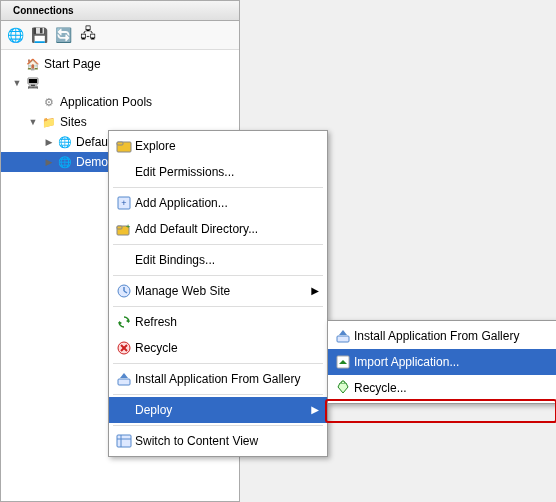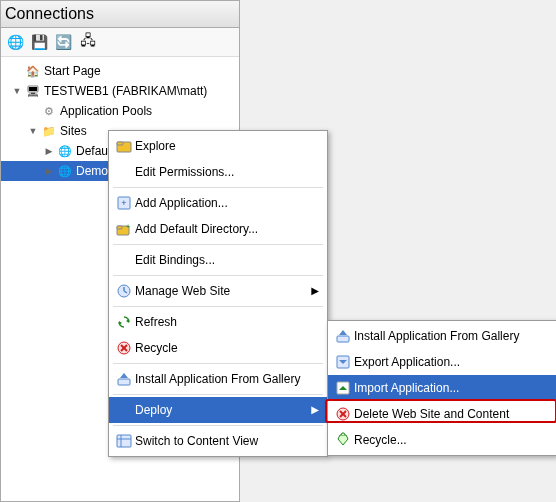--- a/index.html
+++ b/index.html
@@ -19,23 +19,23 @@
       left: 0;
       top: 0;
       width: 240px;
       height: 502px;
       background: #fff;
       border: 1px solid #aaa;
     }
 
     .panel-header {
       background: linear-gradient(to bottom, #f5f5f5, #e0e0e0);
-      padding: 4px 4px;
-      font-weight: normal;
-      font-size: 16px;
+      padding: 4px 12px;
+      font-weight: bold;
+      font-size: 10px;
       border-bottom: 1px solid #aaa;
       color: #000;
     }
 
     .toolbar {
       display: flex;
       align-items: center;
       padding: 3px 4px;
       gap: 2px;
       border-bottom: 1px solid #ddd;
@@ -230,21 +230,20 @@
       <span class="tree-indent" style="width:4px"></span>
       <span class="expand-icon"> </span>
       <span class="node-icon">🏠</span>
       <span>Start Page</span>
     </div>
 
     <div class="tree-item">
       <span class="tree-indent" style="width:4px"></span>
       <span class="expand-icon">▼</span>
       <span class="node-icon">🖥</span>
-      <span>TESTWEB1 (FABRIKAM\matt)</span>
     </div>
 
     <div class="tree-item">
       <span class="tree-indent" style="width:20px"></span>
       <span class="expand-icon"> </span>
       <span class="node-icon icon-gear">⚙</span>
       <span>Application Pools</span>
     </div>
 
     <div class="tree-item">
@@ -389,54 +388,35 @@
   <div class="submenu-item">
     <span class="submenu-icon">
       <svg class="svg-icon" viewBox="0 0 16 16">
           <rect x="2" y="8" width="12" height="6" rx="1" fill="#dde8ff" stroke="#5588cc" stroke-width="1"></rect>
           <polygon points="8,2 12,7 4,7" fill="#5588cc"></polygon>
         </svg>
     </span>
     <span>Install Application From Gallery</span>
   </div>
 
+
+  <div class="submenu-item highlighted">
+    <span class="submenu-icon">
+      <svg class="svg-icon" viewBox="0 0 16 16">
+          <rect x="2" y="2" width="12" height="12" rx="1" fill="#fff" stroke="#aaa" stroke-width="1"></rect>
+          <polygon points="8,6 12,10 4,10" fill="#228822"></polygon>
+        </svg>
+    </span>
+    <span>Import Application...</span>
+  </div>
+
+
   <div class="submenu-item">
     <span class="submenu-icon">
       <svg class="svg-icon" viewBox="0 0 16 16">
-          <rect x="2" y="2" width="12" height="12" rx="1" fill="#dde8ff" stroke="#5588cc" stroke-width="1"></rect>
-          <polygon points="8,10 12,6 4,6" fill="#5588cc"></polygon>
-        </svg>
-    </span>
-    <span>Export Application...</span>
-  </div>
-
-  <div class="submenu-item highlighted">
-    <span class="submenu-icon">
-      <svg class="svg-icon" viewBox="0 0 16 16">
-          <rect x="2" y="2" width="12" height="12" rx="1" fill="#fff" stroke="#aaa" stroke-width="1"></rect>
-          <polygon points="8,6 12,10 4,10" fill="#228822"></polygon>
-        </svg>
-    </span>
-    <span>Import Application...</span>
-  </div>
-
-  <div class="submenu-item">
-    <span class="submenu-icon">
-      <svg class="svg-icon" viewBox="0 0 16 16">
-          <circle cx="8" cy="8" r="6" fill="#ffdddd" stroke="#cc2222" stroke-width="1"></circle>
-          <line x1="5" y1="5" x2="11" y2="11" stroke="#cc2222" stroke-width="2"></line>
-          <line x1="11" y1="5" x2="5" y2="11" stroke="#cc2222" stroke-width="2"></line>
-        </svg>
-    </span>
-    <span>Delete Web Site and Content</span>
-  </div>
-
-  <div class="submenu-item">
-    <span class="submenu-icon">
-      <svg class="svg-icon" viewBox="0 0 16 16">
           <path d="M5 3 L11 3 L13 7 L8 13 L3 7 Z" fill="#ddffd0" stroke="#228822" stroke-width="1"></path>
           <path d="M6 3 L7 1 L9 1 L10 3" fill="#ddffd0" stroke="#228822" stroke-width="1"></path>
         </svg>
     </span>
     <span>Recycle...</span>
   </div>
 </div>
 
 <div class="import-highlight"></div>
 

